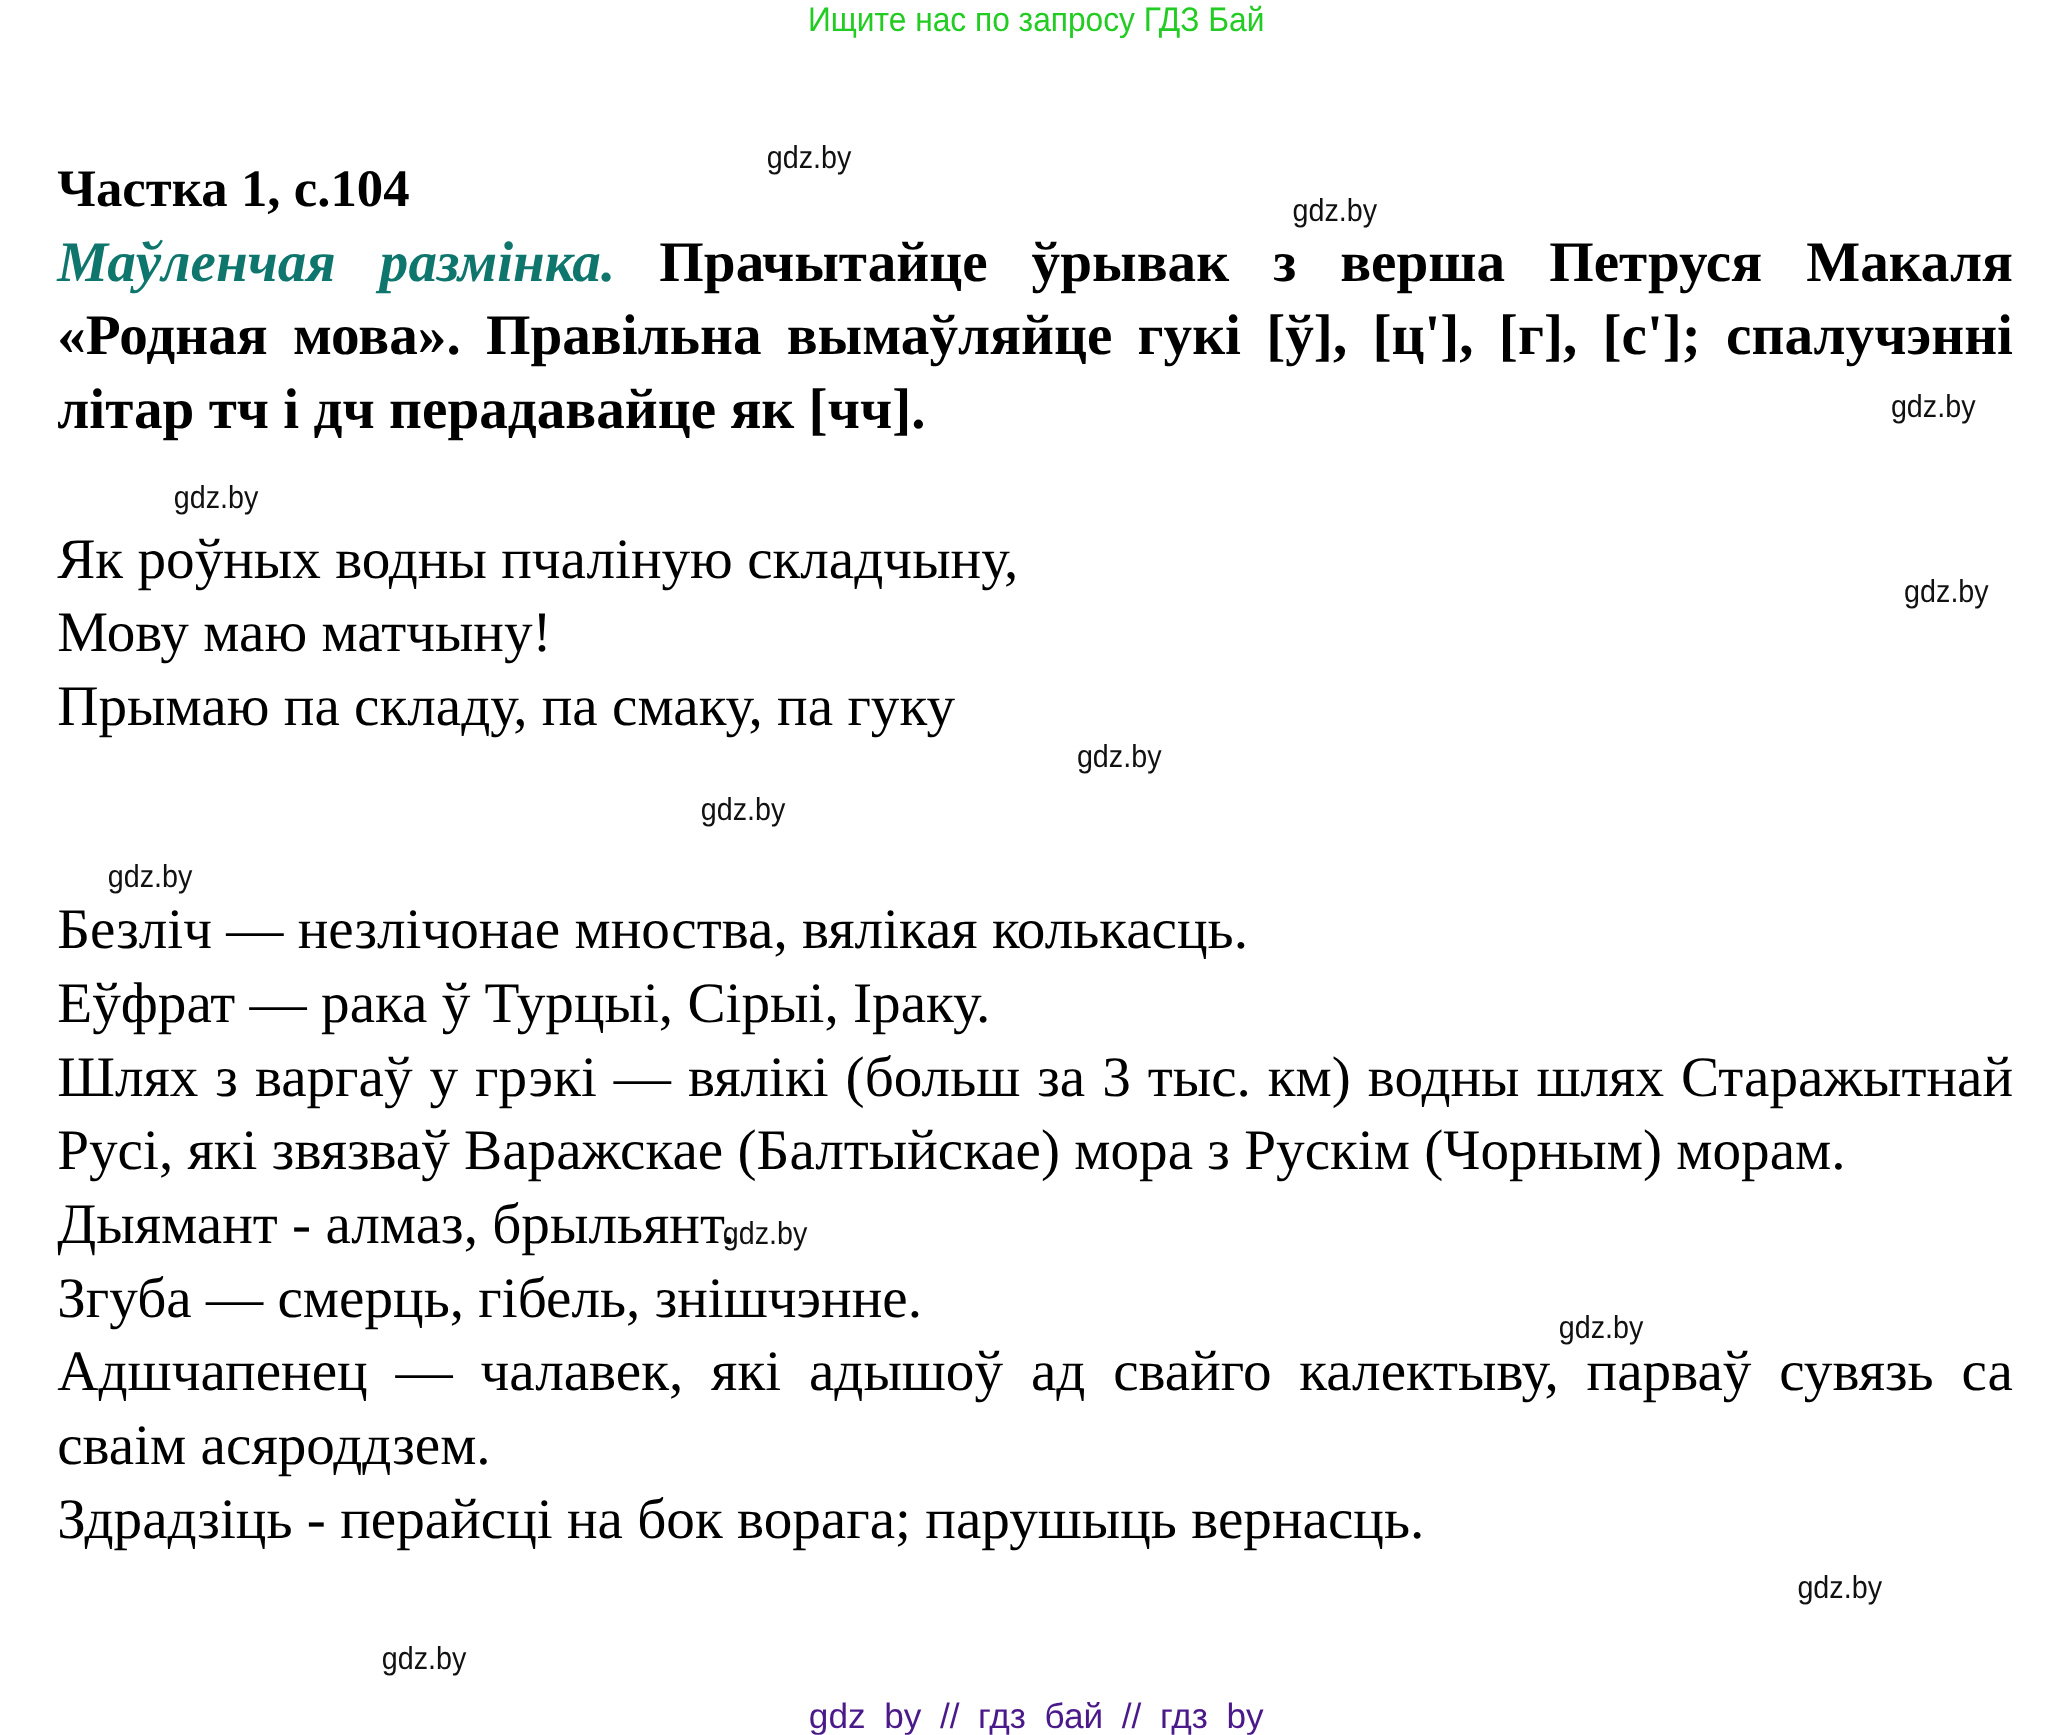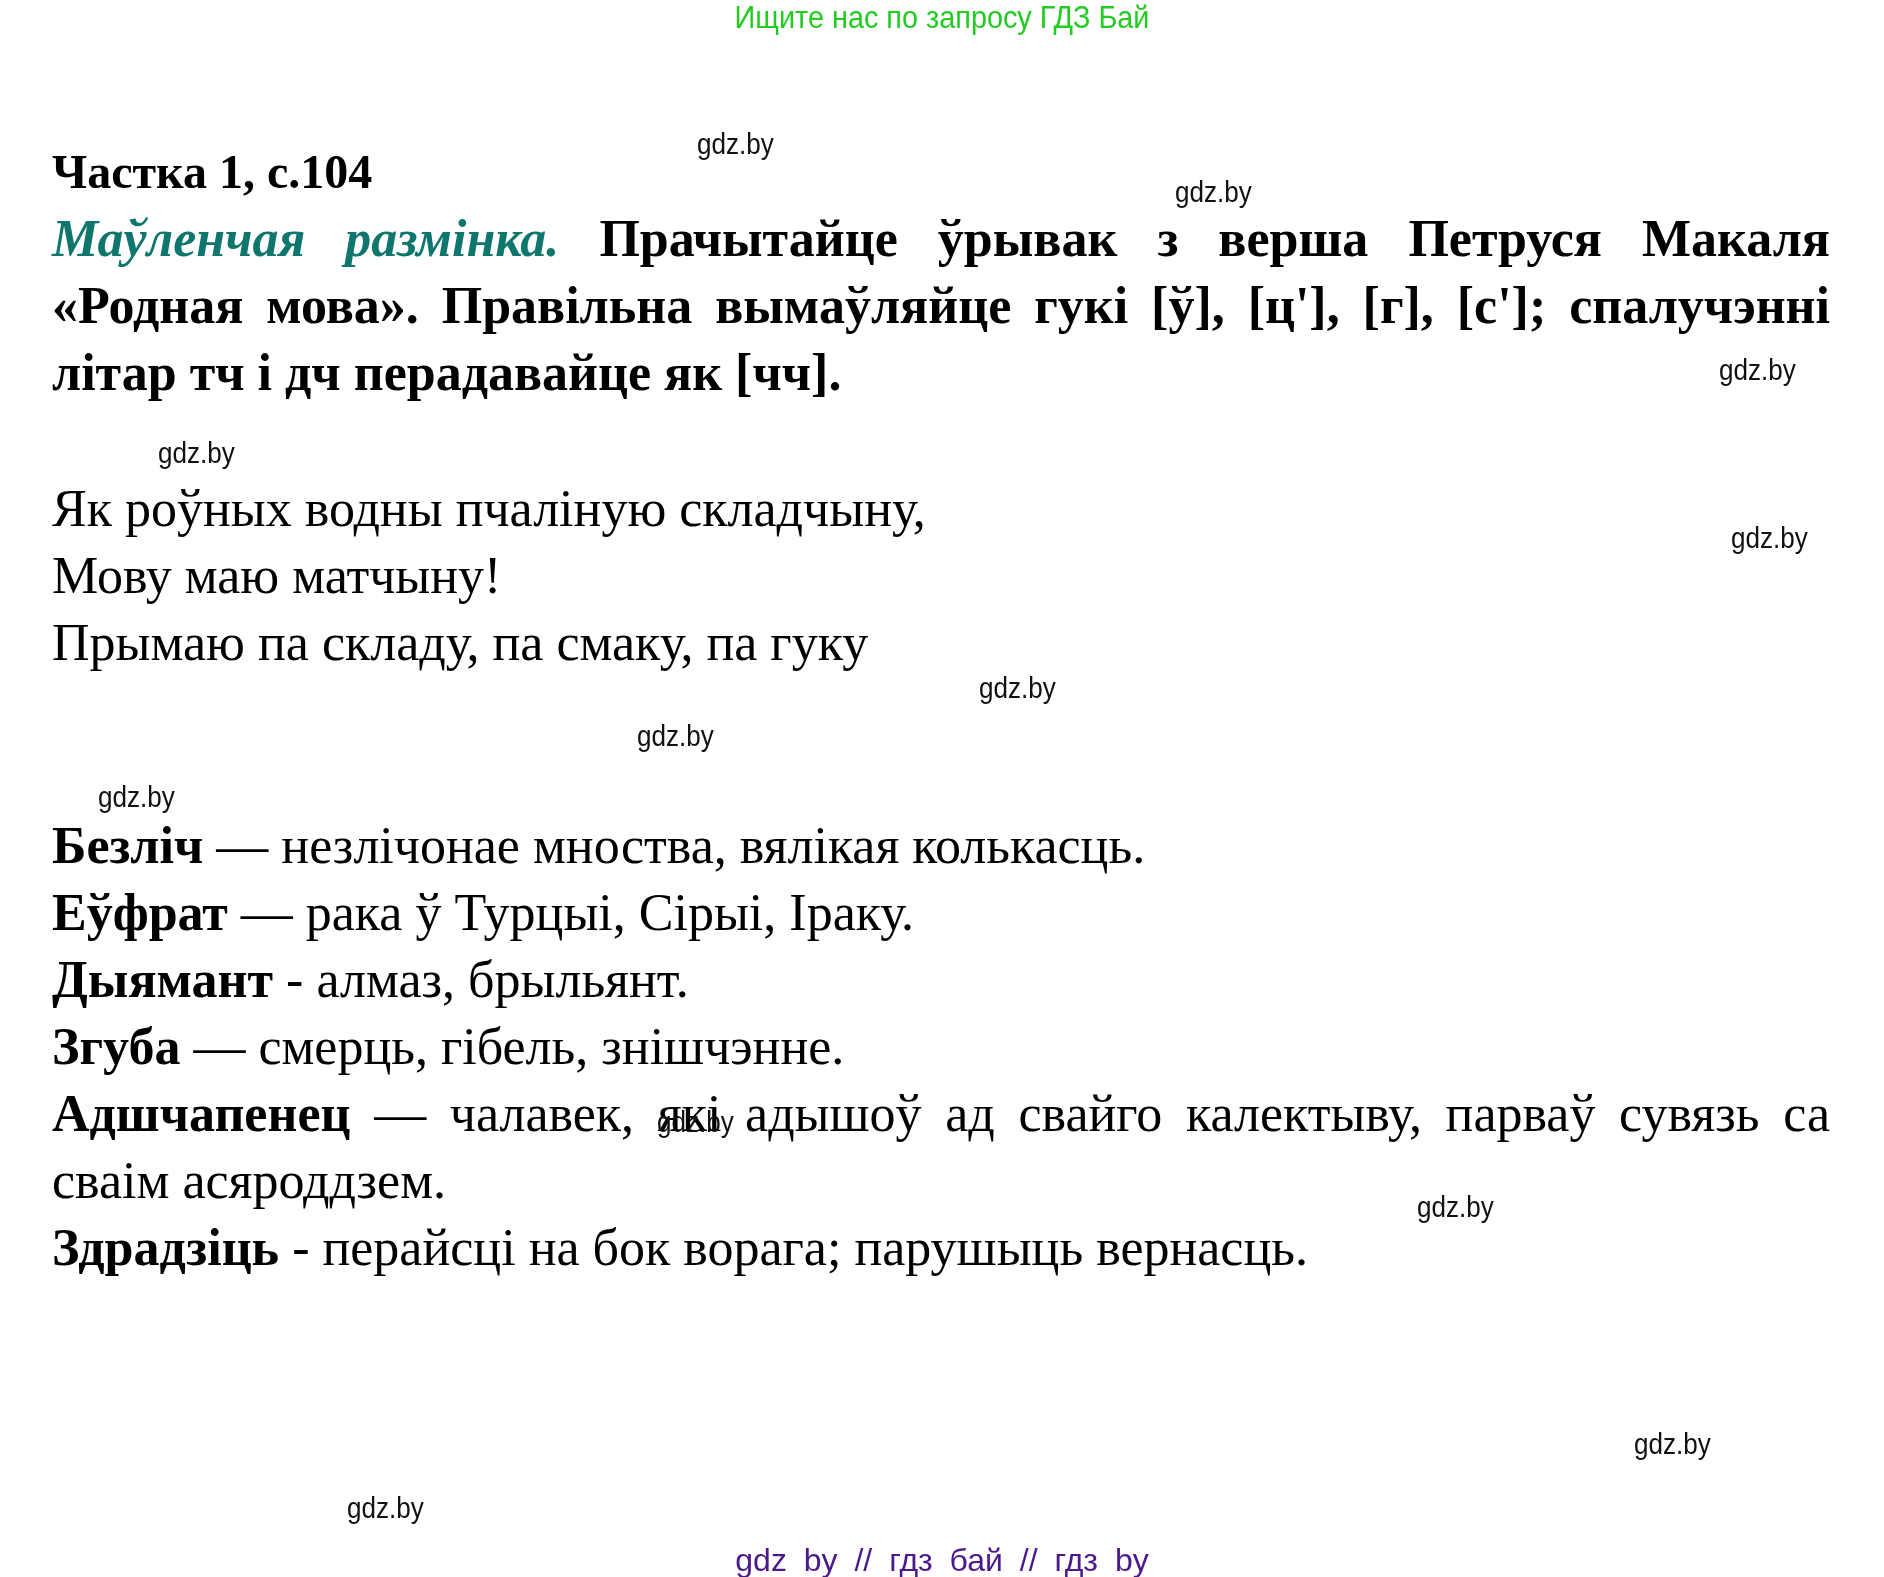--- a/index.html
+++ b/index.html
@@ -79,21 +79,21 @@
       width: 1778px;
       font-size: 52px;
       line-height: 67px;
     }
     .entry {
       display: block;
       text-align: justify;
       text-align-last: left;
     }
     .entry .term {
-      font-weight: bold;
+      font-weight: normal;
     }
     .footer {
       position: absolute;
       top: 1540px;
       left: 0;
       width: 1884px;
       text-align: center;
       font-family: "Liberation Sans", sans-serif;
       font-size: 32px;
       line-height: 40px;
@@ -114,20 +114,21 @@
 
 <div class="poem">
   <span class="poem-line">Як роўных водны пчаліную складчыну,</span>
   <span class="poem-line">Мову маю матчыну!</span>
   <span class="poem-line">Прымаю па складу, па смаку, па гуку</span>
 </div>
 
 <div class="glossary">
   <span class="entry"><span class="term">Безліч</span><span> — </span><span>незлічонае мноства, вялікая колькасць.</span></span>
   <span class="entry"><span class="term">Еўфрат</span><span> — </span><span>рака ў Турцыі, Сірыі, Іраку.</span></span>
+  <span class="entry"><span class="term">Шлях з варгаў у грэкі</span><span> — </span><span>вялікі (больш за 3 тыс. км) водны шлях Старажытнай Русі, які звязваў Варажскае (Балтыйскае) мора з Рускім (Чорным) морам.</span></span>
   <span class="entry"><span class="term">Дыямант</span><span> - </span><span>алмаз, брыльянт.</span></span>
   <span class="entry"><span class="term">Згуба</span><span> — </span><span>смерць, гібель, знішчэнне.</span></span>
   <span class="entry"><span class="term">Адшчапенец</span><span> — </span><span>чалавек, які адышоў ад свайго калектыву, парваў сувязь са сваім асяроддзем.</span></span>
   <span class="entry"><span class="term">Здрадзіць</span><span> - </span><span>перайсці на бок ворага; парушыць вернасць.</span></span>
 </div>
 
 <div class="wm" style="left:697px; top:128px;">gdz.by</div>
 <div class="wm" style="left:1175px; top:176px;">gdz.by</div>
 <div class="wm" style="left:1719px; top:354px;">gdz.by</div>
 <div class="wm" style="left:158px; top:437px;">gdz.by</div>

